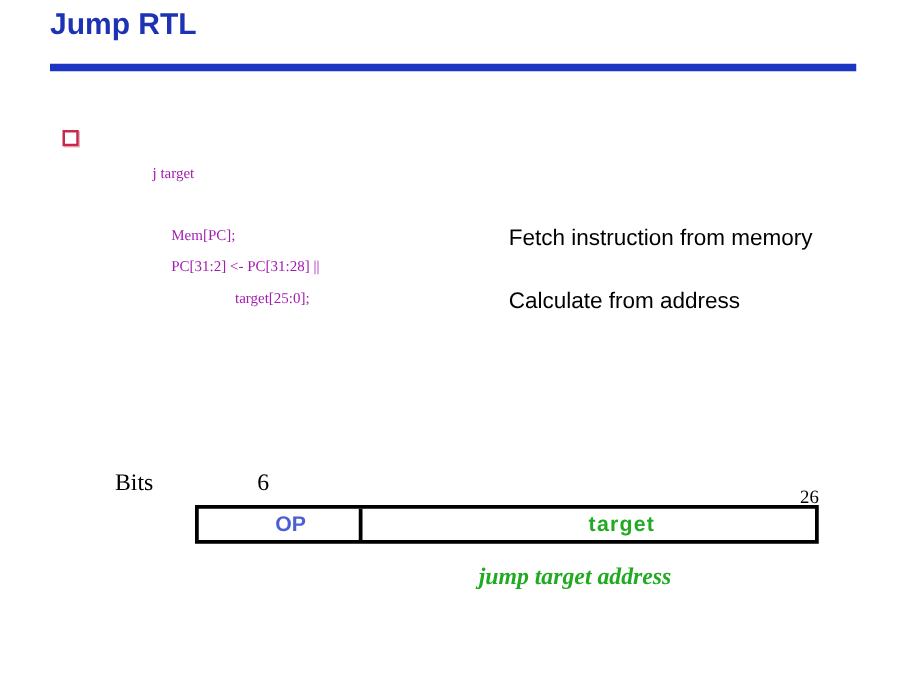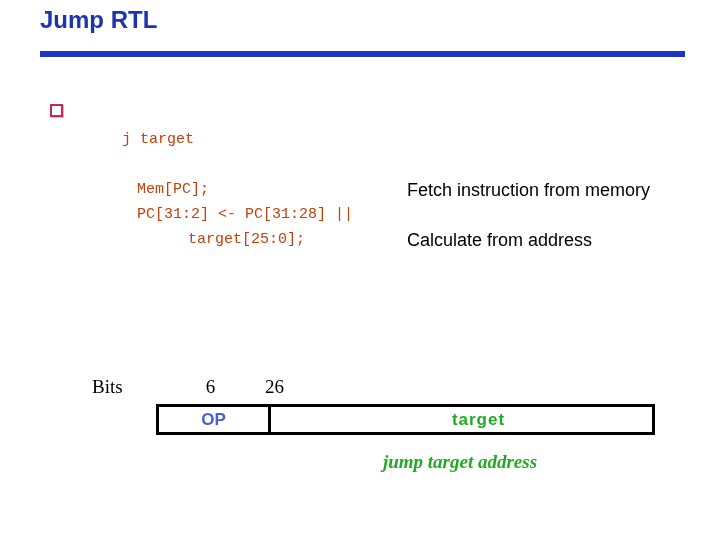--- a/index.html
+++ b/index.html
@@ -17,50 +17,50 @@
   }
   .bullet-sq {
     position:absolute; left:50px; top:104px; width:9px; height:9px;
     background:#fff; border:2px solid #c62a4a;
     box-shadow:1px 1px 0 rgba(198,42,74,0.35);
   }
   .bullet-text {
     position:absolute; left:73px; top:97px; font-size:22px; color:#000;
   }
   .mono {
-    position:absolute; font-family:Liberation Mono, monospace;
-    font-size:15px; white-space:pre; color:#c2410c;
+    position:absolute; font-family:Liberation Serif, serif;
+    font-size:12px; white-space:pre; color:#a21caf;
   }
   .instr { left:122px; top:131px; }
   .code1 { left:137px; top:181px; }
   .code2 { left:137px; top:206px; }
   .code3 { left:188px; top:231px; }
   .ann {
     position:absolute; font-size:18px; color:#000; white-space:nowrap;
   }
   .ann1 { left:407px; top:180px; }
   .ann2 { left:407px; top:230px; }
   .serif { font-family:"Liberation Serif", serif; }
   .bits-label { position:absolute; left:92px; top:376px; font-size:19px; }
   .bits-6 {
     position:absolute; left:156px; top:376px; width:109px;
     text-align:center; font-size:19px;
   }
   .bits-26 {
-    position:absolute; left:265px; top:376px; width:390px;
-    text-align:left; font-size:19px;
+    position:absolute; left:265px; top:390px; width:390px;
+    text-align:right; font-size:15px;
   }
   .field-table {
     position:absolute; left:156px; top:404px; width:499px; height:31px;
     box-sizing:border-box; border:3px solid #000; background:#fff;
     display:flex; align-items:stretch;
   }
   .cell {
     display:flex; align-items:center; justify-content:center;
-    font-weight:bold; font-size:17px;
+    font-weight:bold; font-size:17px;padding-left:19px;
   }
   .cell.op { width:109px; border-right:3px solid #000; color:#4a5fd2; }
   .cell.tgt { flex:1; color:#22ab22; letter-spacing:1px;margin-left:34px; }
   .caption {
     position:absolute; left:265px; top:451px; width:390px; text-align:center;
     font-size:19px; font-weight:bold; color:#22ab22;font-style:italic;
   }
 </style>
 </head>
 <body>

